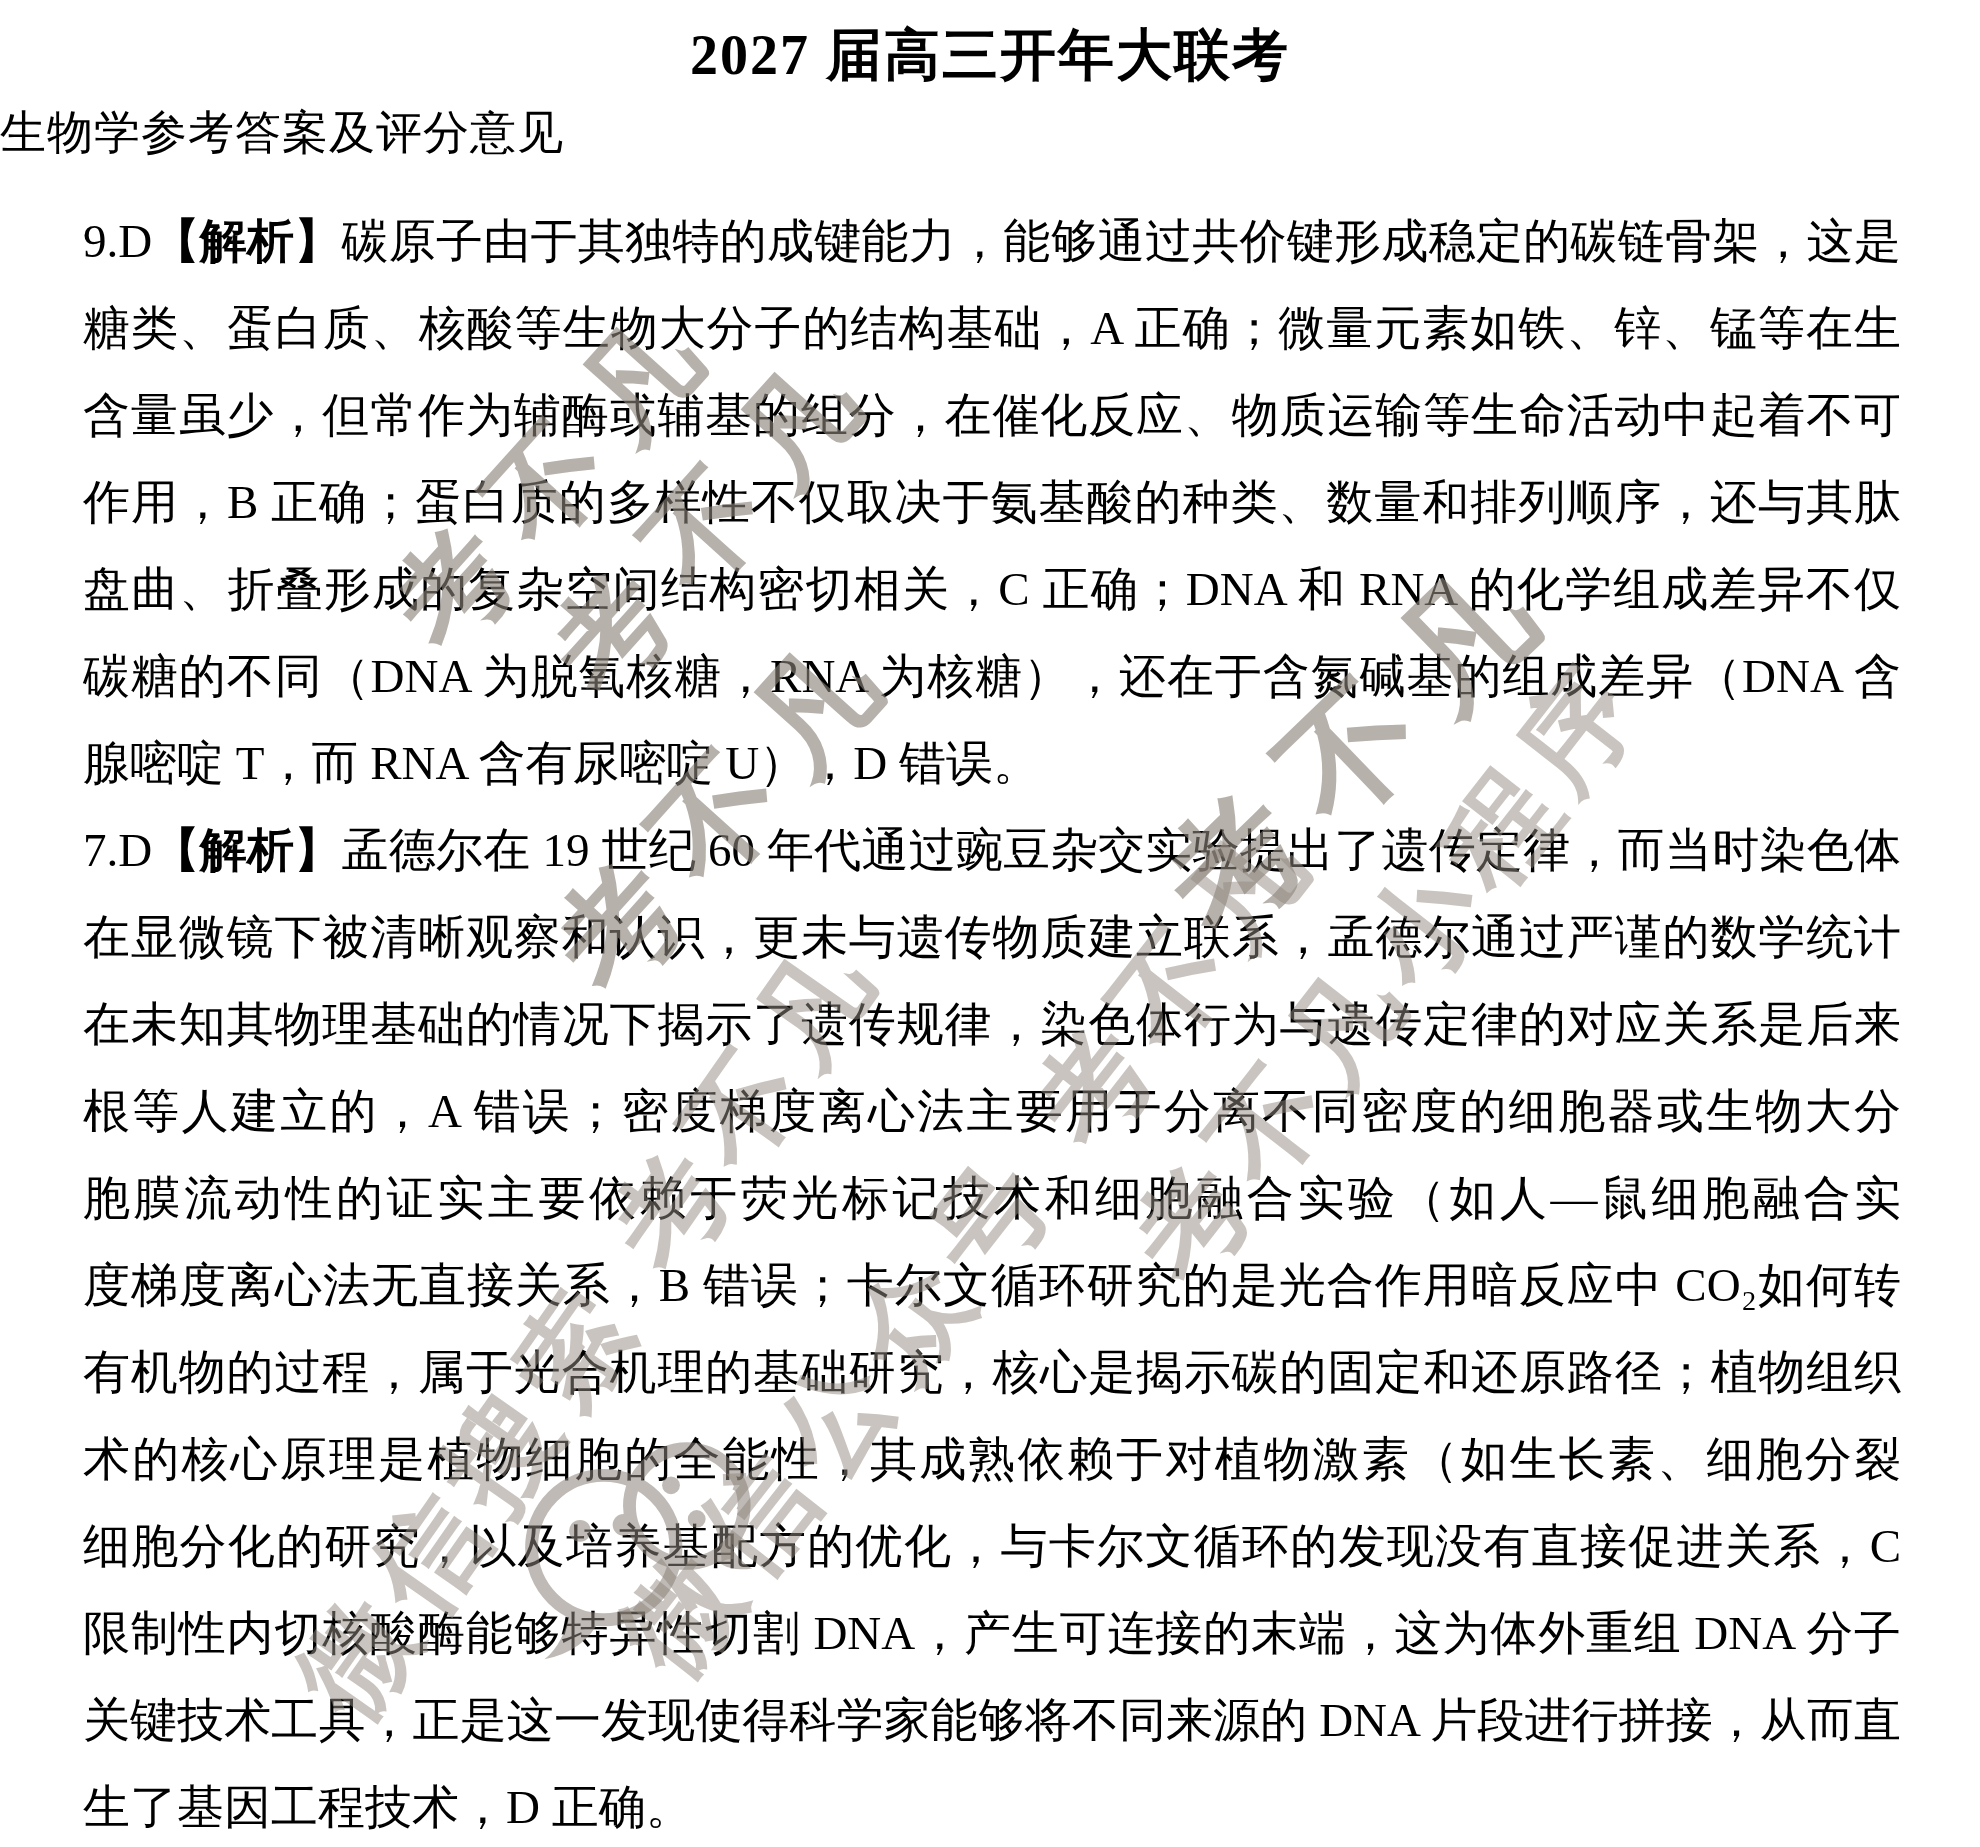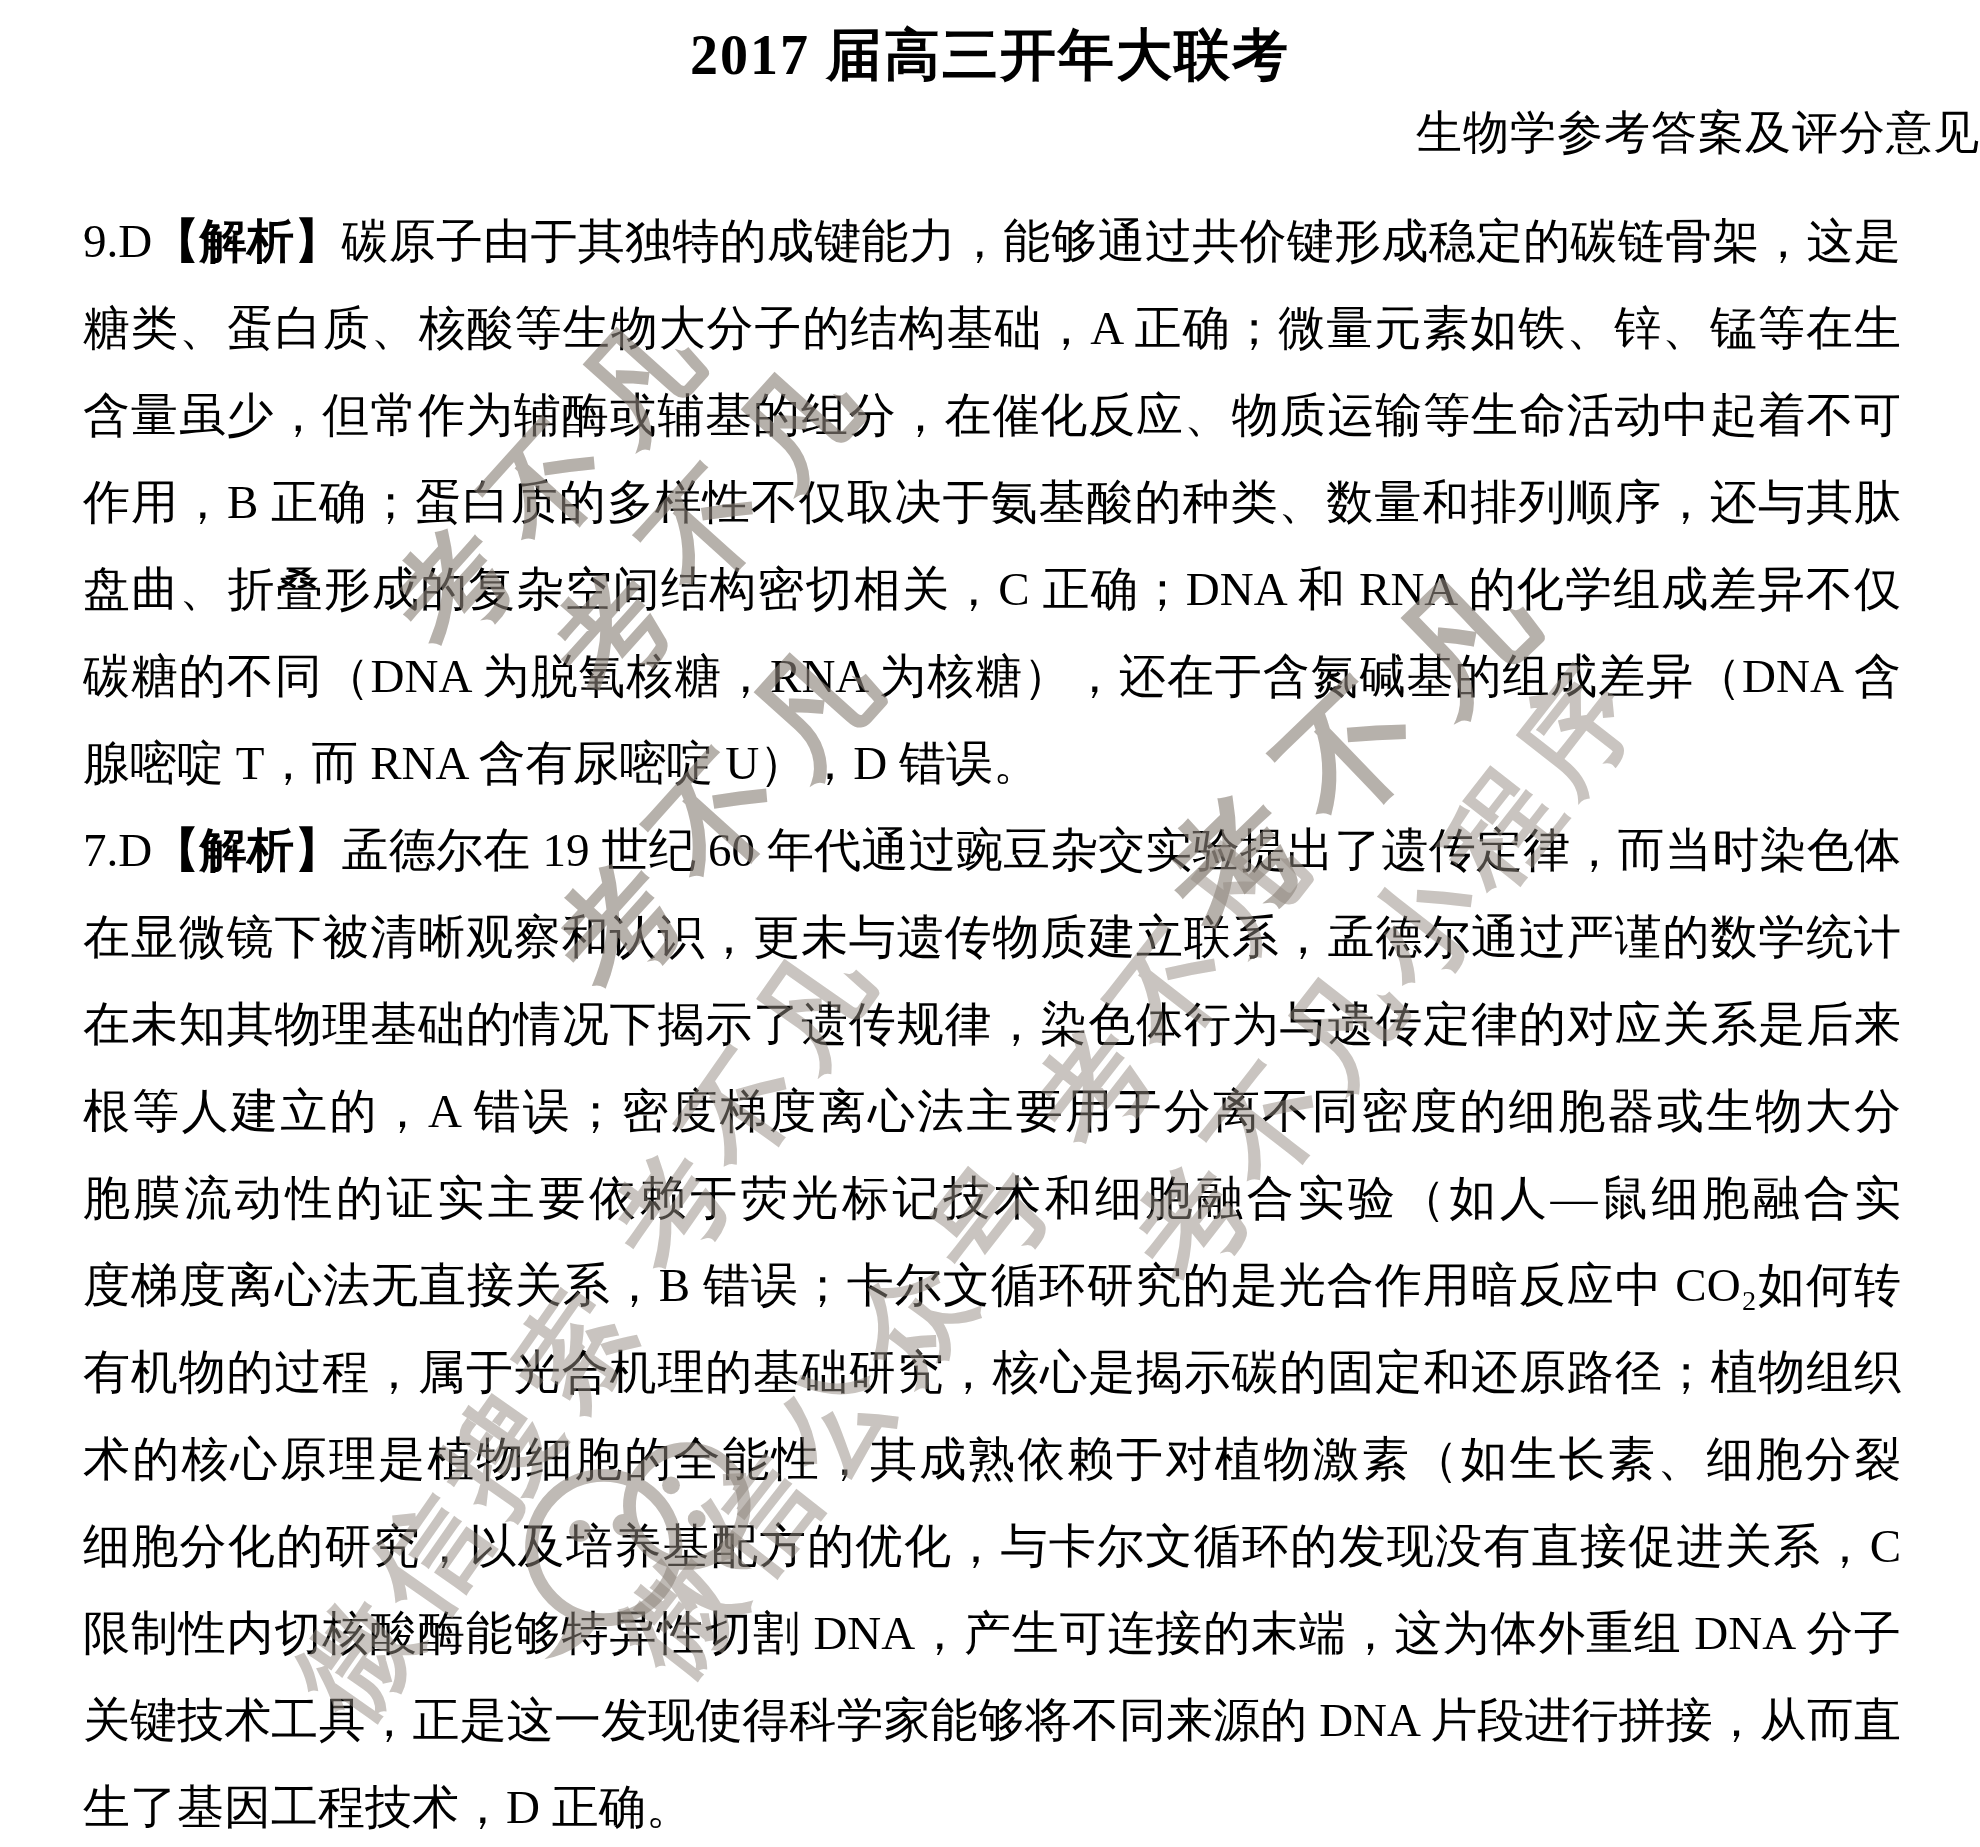--- a/index.html
+++ b/index.html
@@ -6,21 +6,21 @@
   .page{
     position:relative;width:1980px;height:1847px;overflow:hidden;background:#ffffff;
     font-family:"Liberation Serif","DejaVu Serif",serif;color:#000;
   }
   .doc{position:relative;z-index:1;}
   .title{
     padding-top:20px;text-align:center;font-size:56px;font-weight:700;
     letter-spacing:2px;line-height:1.25;
   }
   .subtitle{
-    margin-top:14px;text-align:right;font-size:46px;font-weight:400;
+    margin-top:14px;text-align:left;font-size:46px;font-weight:400;
     letter-spacing:1px;line-height:1.25;
   }
   .bodytext{
     margin-top:36px;padding:0 79px 0 83px;font-size:47px;
   }
   .line{
     height:87px;line-height:87px;white-space:nowrap;
     text-align:justify;text-align-last:justify;text-justify:inter-character;
     white-space:normal;overflow:hidden;
   }
@@ -62,21 +62,21 @@
       <g fill="#8b8279">
         <circle cx="88" cy="108" r="11"></circle>
         <circle cx="132" cy="102" r="11"></circle>
         <circle cx="180" cy="62" r="9"></circle>
         <circle cx="206" cy="96" r="9"></circle>
       </g>
     </svg>
   </div>
 
   <div class="doc">
-    <div class="title">2017 届高三开年大联考</div>
+    <div class="title">2027 届高三开年大联考</div>
     <div class="subtitle">生物学参考答案及评分意见</div>
 
     <div class="bodytext">
 
       <div class="line"><span>9.D</span><span class="b">【解析】</span><span>碳原子由于其独特的成键能力，能够通过共价键形成稳定的碳链骨架，这是构成</span></div>
       <div class="line">糖类、蛋白质、核酸等生物大分子的结构基础，A 正确；微量元素如铁、锌、锰等在生物体内</div>
       <div class="line">含量虽少，但常作为辅酶或辅基的组分，在催化反应、物质运输等生命活动中起着不可替代的</div>
       <div class="line">作用，B 正确；蛋白质的多样性不仅取决于氨基酸的种类、数量和排列顺序，还与其肽链通过</div>
       <div class="line">盘曲、折叠形成的复杂空间结构密切相关，C 正确；DNA 和 RNA 的化学组成差异不仅在于五</div>
       <div class="line">碳糖的不同（DNA 为脱氧核糖，RNA 为核糖），还在于含氮碱基的组成差异（DNA 含有胸</div>

